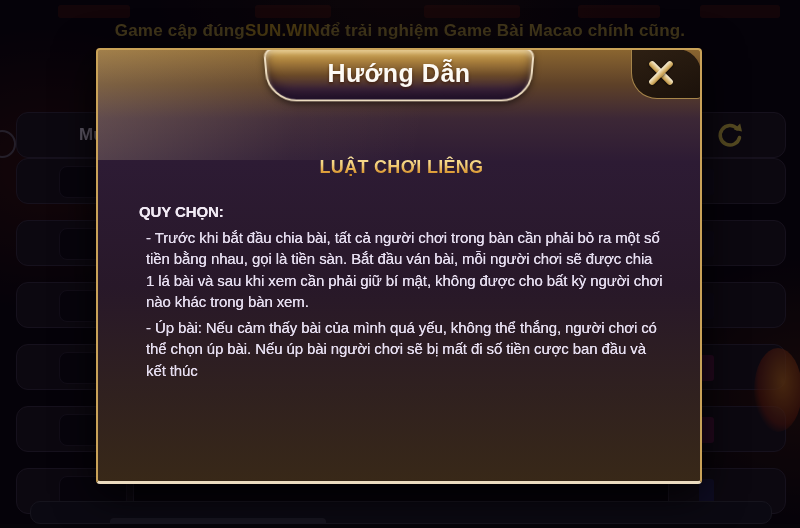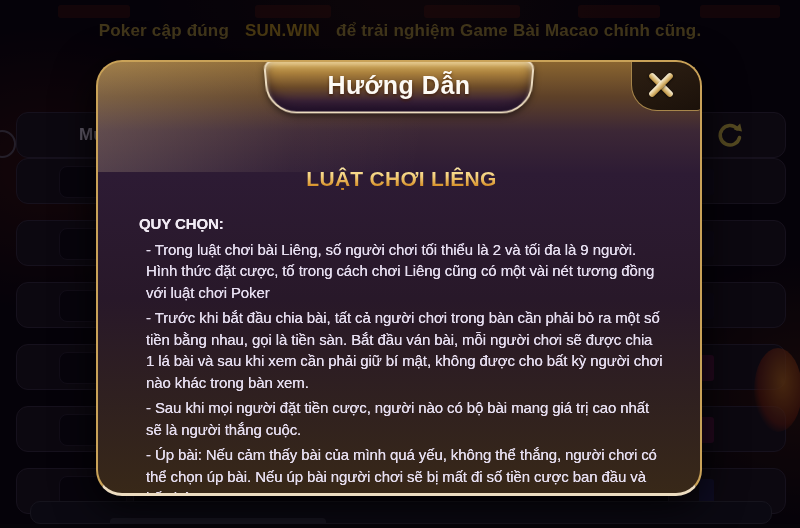--- a/index.html
+++ b/index.html
@@ -14,21 +14,21 @@
       #060309;
   }
   
   .bg{position:absolute;inset:0;z-index:1;}
   .top-tile{position:absolute;top:5px;height:13px;border-radius:3px;background:rgba(96,26,12,.35);}
   .marquee{
     position:absolute;top:21px;left:0;width:100%;text-align:center;
     font-size:17px;font-weight:bold;color:var(--marquee-text,#8a7630);
     letter-spacing:.2px;
   }
-  .marquee .brand{color:var(--marquee-brand,#9a7a1c);margin:0 16px;}
+  .marquee .brand{color:var(--marquee-brand,#9a7a1c);margin:0 0;}
   .bg-row{
     position:absolute;width:118px;height:46px;border-radius:12px;
     background:#14101a;border:1px solid #2c2535;
   }
   .bg-row .inner{
     position:absolute;left:42px;top:7px;width:68px;height:32px;border-radius:8px;
     background:#0a0810;border:1px solid #221c2c;
   }
   .bg-row .accent{
     position:absolute;left:30px;top:10px;width:15px;height:26px;border-radius:3px;
@@ -51,24 +51,24 @@
     background:#13131d;border:1px solid #2a2a36;
   }
   .bottom-strip-b{
     position:absolute;left:110px;top:518px;width:216px;height:9px;border-radius:4px;background:#2c2c38;
   }
   .bottom-strip-c{position:absolute;left:0;top:524px;width:800px;height:4px;background:#07070b;}
   
   .overlay{position:absolute;inset:0;z-index:2;background:rgba(5,2,9,.55);}
   
   .modal{
-    position:absolute;z-index:3;left:96px;top:60px;width:606px;height:436px;
+    position:absolute;z-index:3;left:96px;top:48px;width:606px;height:436px;
     border:2px solid var(--gold-border,#c9a258);
     border-bottom:3px solid var(--cream,#ecdcc0);
-    border-radius:26px;overflow:hidden;
+    border-radius:4px;overflow:hidden;
     background:linear-gradient(180deg,
       #8a6530 0%, #5e4128 8%, #3c2736 16%, #2d1b34 26%,
       #281829 55%, #30211f 80%, #382818 100%);
     box-shadow:0 10px 42px rgba(0,0,0,.85);
   }
   .modal::before{ 
     content:"";position:absolute;left:0;top:0;width:100%;height:110px;pointer-events:none;
     background:linear-gradient(100deg, rgba(255,232,180,.20), rgba(255,232,180,.04) 34%, transparent 55%);
   }
   .banner-wrap{position:absolute;top:-2px;left:50%;transform:translateX(-50%);width:272px;height:56px;}
@@ -98,21 +98,21 @@
     box-shadow:0 1px 2px rgba(0,0,0,.5);
   }
   .b1{transform:translate(-50%,-50%) rotate(45deg);}
   .b2{transform:translate(-50%,-50%) rotate(-45deg);}
   
   .modal-body{
     position:absolute;left:41px;right:36px;top:104px;bottom:0;
     color:var(--body-text,#e6def0);font-size:15px;letter-spacing:-.1px;
   }
   .subtitle{
-    text-align:center;font-size:21px;font-weight:bold;line-height:26px;
+    text-align:center;font-size:18px;font-weight:bold;line-height:26px;
     margin:0 0 21px 0;letter-spacing:.3px;color:var(--subtitle-gold,#f0c75e);
     text-shadow:0 1px 2px rgba(40,15,0,.5);
   }
   @supports ((-webkit-background-clip:text) or (background-clip:text)){
     .subtitle{
       background:linear-gradient(180deg,#fce9a8 5%,#f3cf7a 40%,#d9952e 75%,#b06f1a);
       -webkit-background-clip:text;background-clip:text;color:transparent;text-shadow:none;
     }
   }
   .rule-heading{
@@ -130,21 +130,21 @@
 <div class="stage">
 
   <div class="bg">
     <div class="top-tile" style="left:58px;width:72px;"></div>
     <div class="top-tile" style="left:255px;width:76px;"></div>
     <div class="top-tile" style="left:424px;width:96px;"></div>
     <div class="top-tile" style="left:578px;width:82px;"></div>
     <div class="top-tile" style="left:700px;width:80px;"></div>
 
     <div class="marquee">
-      <span>Poker cập đúng</span><span class="brand">SUN.WIN</span><span>để trải nghiệm Game Bài Macao chính cũng.</span>
+      <span>Game cập đúng</span><span class="brand">SUN.WIN</span><span>để trải nghiệm Game Bài Macao chính cũng.</span>
     </div>
 
     <div class="edge-circle"></div>
 
     <div class="bg-row" style="left:16px;top:112px;">
       <span class="row-header-label">Mứ</span>
     </div>
     <div class="bg-row" style="left:16px;top:158px;">
         <div class="inner"></div>
       </div>
@@ -208,22 +208,20 @@
       <span class="x-icon">
         <i class="xb b1"></i>
           <i class="xb b2"></i>
       </span>
     </button>
 
     <div class="modal-body">
       <div class="subtitle">LUẬT CHƠI LIÊNG</div>
 
       <div class="rule-heading">QUY CHỌN:</div>
-      <p class="rule-para">- Trong luật chơi bài Liêng, số người chơi tối thiểu là 2 và tối đa là 9 người. Hình thức đặt cược, tố trong cách chơi Liêng cũng có một vài nét tương đồng với luật chơi Poker</p>
 
       <p class="rule-para">- Trước khi bắt đầu chia bài, tất cả người chơi trong bàn cần phải bỏ ra một số tiền bằng nhau, gọi là tiền sàn. Bắt đầu ván bài, mỗi người chơi sẽ được chia 1 lá bài và sau khi xem cần phải giữ bí mật, không được cho bất kỳ người chơi nào khác trong bàn xem.</p>
-      <p class="rule-para">- Sau khi mọi người đặt tiền cược, người nào có bộ bài mang giá trị cao nhất sẽ là người thắng cuộc.</p>
 
       <p class="rule-para">- Úp bài: Nếu cảm thấy bài của mình quá yếu, không thể thắng, người chơi có thể chọn úp bài. Nếu úp bài người chơi sẽ bị mất đi số tiền cược ban đầu và kết thúc</p>
     </div>
   </div>
 
 </div>
 
 </body></html>

